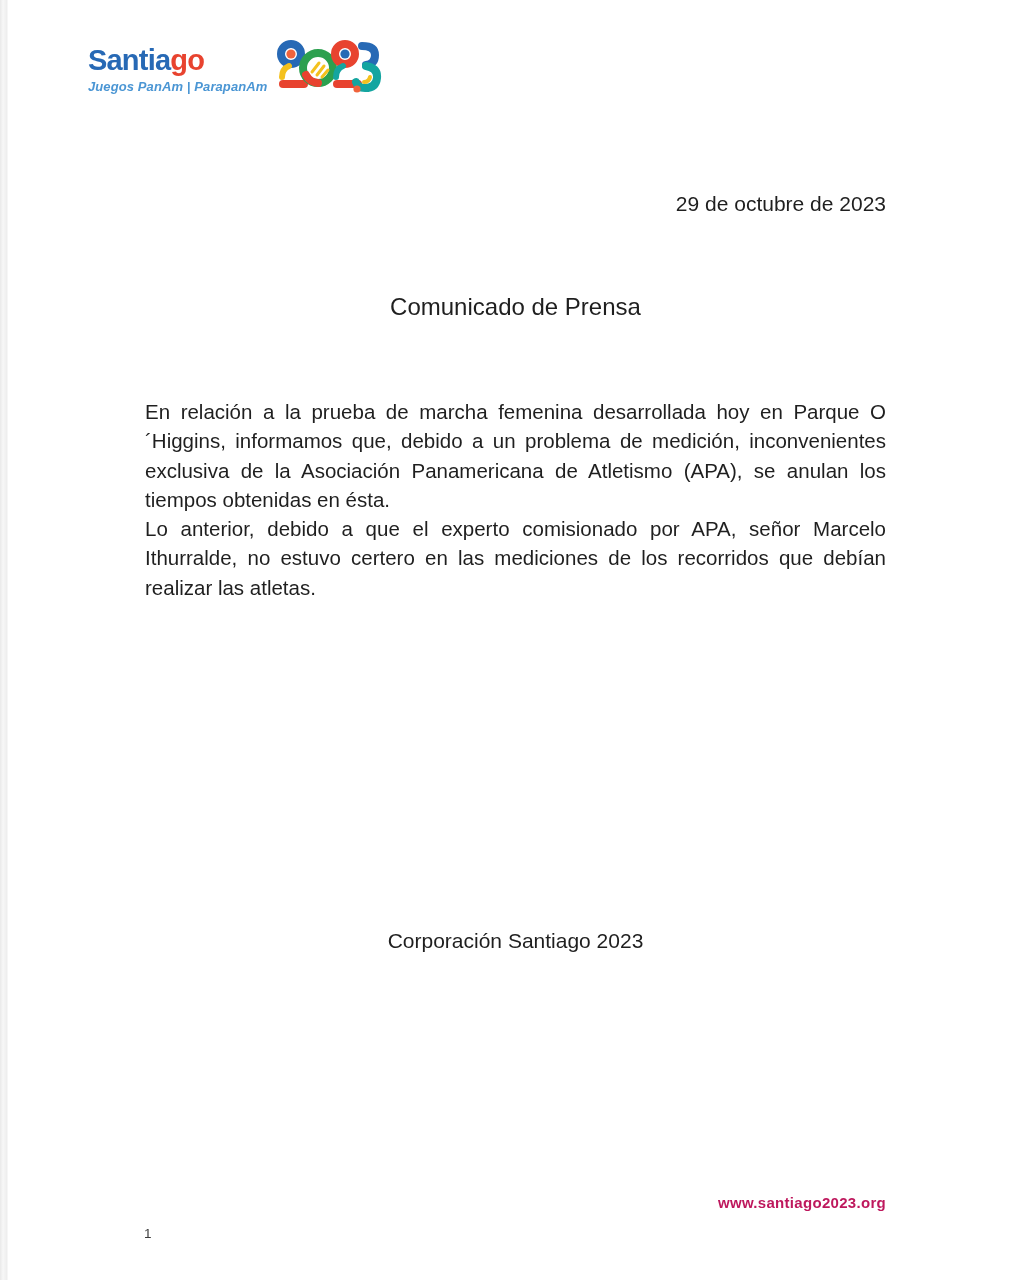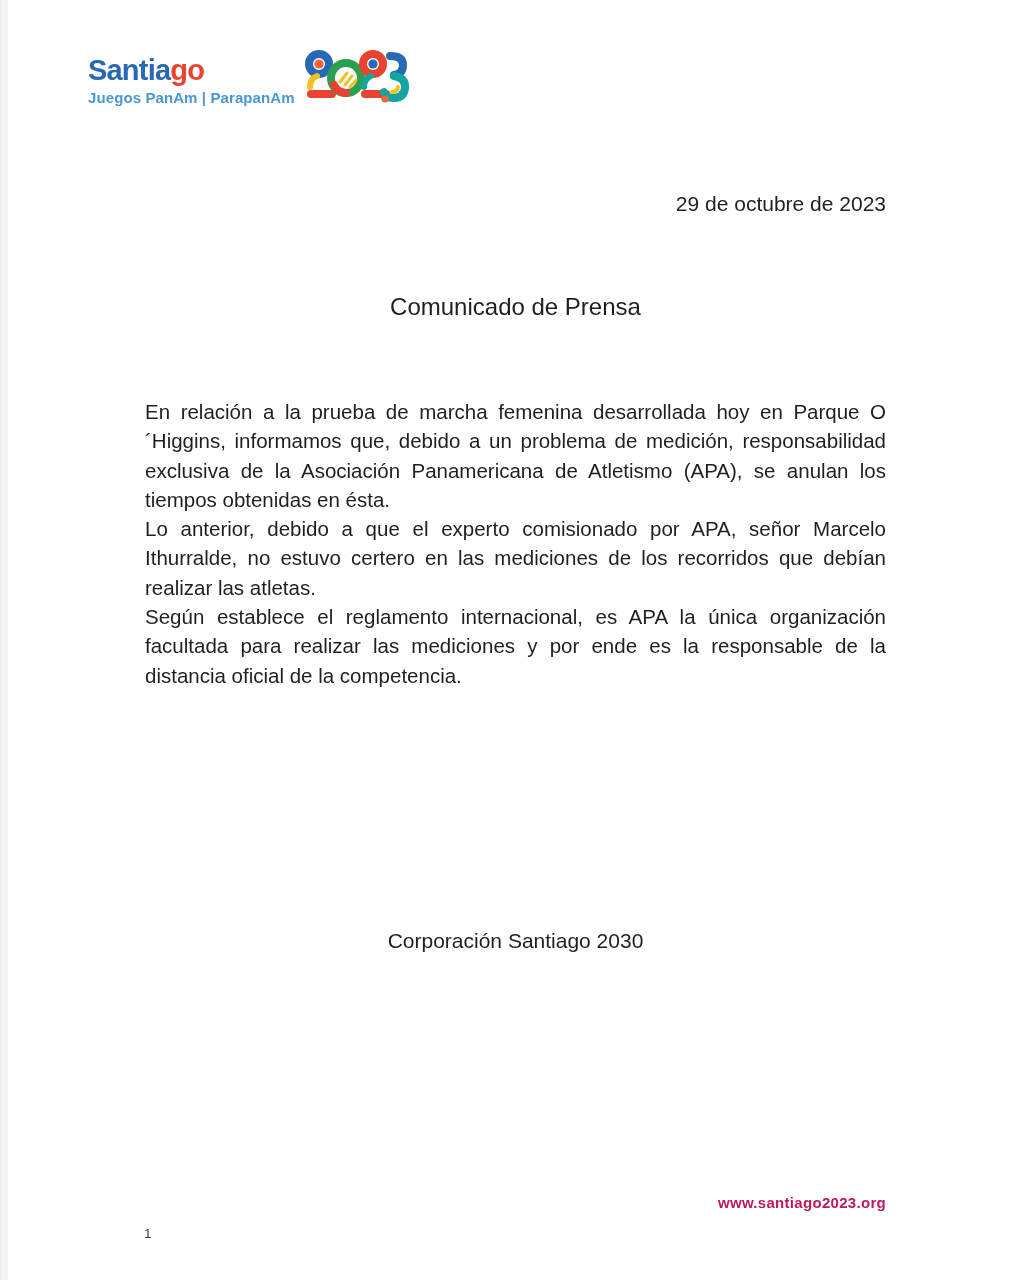--- a/index.html
+++ b/index.html
@@ -10,32 +10,32 @@
     color:#1f1f1f;
     position:relative;
     overflow:hidden;
   }
   .page-edge{
     position:absolute;left:0;top:0;bottom:0;width:8px;
     background:linear-gradient(to right,#e9e9e9 0px,#f7f7f7 3px,#ededed 7px,#ffffff 8px);
   }
   .logo{
     position:absolute;left:88px;top:38px;
-    display:flex;align-items:flex-start;margin-top:10px;
+    display:flex;align-items:flex-start;
   }
   .logo-textcol{display:flex;flex-direction:column;}
   .logo-wordmark{
     font-size:29px;font-weight:bold;letter-spacing:-0.8px;line-height:1;
     margin-top:8px;
   }
   .logo-wordmark .wm-blue{color:#2769b5;}
   .logo-wordmark .wm-red{color:#e8432f;}
   .logo-tagline{
-    font-size:15px;font-weight:bold;color:#4b96d4;
-    margin-top:4px;letter-spacing:0.1px;
+    font-size:13px;font-weight:bold;color:#4b96d4;
+    margin-top:4px;letter-spacing:0.1px;font-style:italic;
   }
   .logo-year-svg{margin-left:9px;display:block;}
   .date-line{
     position:absolute;left:145px;top:192px;width:741px;
     text-align:right;font-size:21px;
   }
   .doc-title{
     position:absolute;left:145px;top:293px;width:741px;
     text-align:center;font-size:24px;font-weight:normal;margin:0;
   }
@@ -92,24 +92,23 @@
     <path d="M88 44 Q93 44 94 39" stroke="#f4c11e" stroke-width="4" stroke-linecap="round"></path>
     <circle cx="81" cy="51" r="3.6" fill="#f0633c"></circle>
   </svg>
 </header>
 
 <div class="date-line">29 de octubre de 2023</div>
 
 <h1 class="doc-title">Comunicado de Prensa</h1>
 
 <main class="body-text">
-  <p>En relación a la prueba de marcha femenina desarrollada hoy en Parque O´Higgins, informamos que, debido a un problema de medición, responsabilidad exclusiva de la Asociación Panamericana de Atletismo (APA), se anulan los tiempos obtenidas en ésta.</p>
+  <p>En relación a la prueba de marcha femenina desarrollada hoy en Parque O´Higgins, informamos que, debido a un problema de medición, inconvenientes exclusiva de la Asociación Panamericana de Atletismo (APA), se anulan los tiempos obtenidas en ésta.</p>
   <p>Lo anterior, debido a que el experto comisionado por APA, señor Marcelo Ithurralde, no estuvo certero en las mediciones de los recorridos que debían realizar las atletas.</p>
-  <p>Según establece el reglamento internacional, es APA la única organización facultada para realizar las mediciones y por ende es la responsable de la distancia oficial de la competencia.</p>
 </main>
 
-<div class="signature">Corporación Santiago 2030</div>
+<div class="signature">Corporación Santiago 2023</div>
 
 <div class="footer-url">
   <a>www.santiago2023.org</a>
 </div>
 
 <div class="page-number">1</div>
 
 </body></html>

